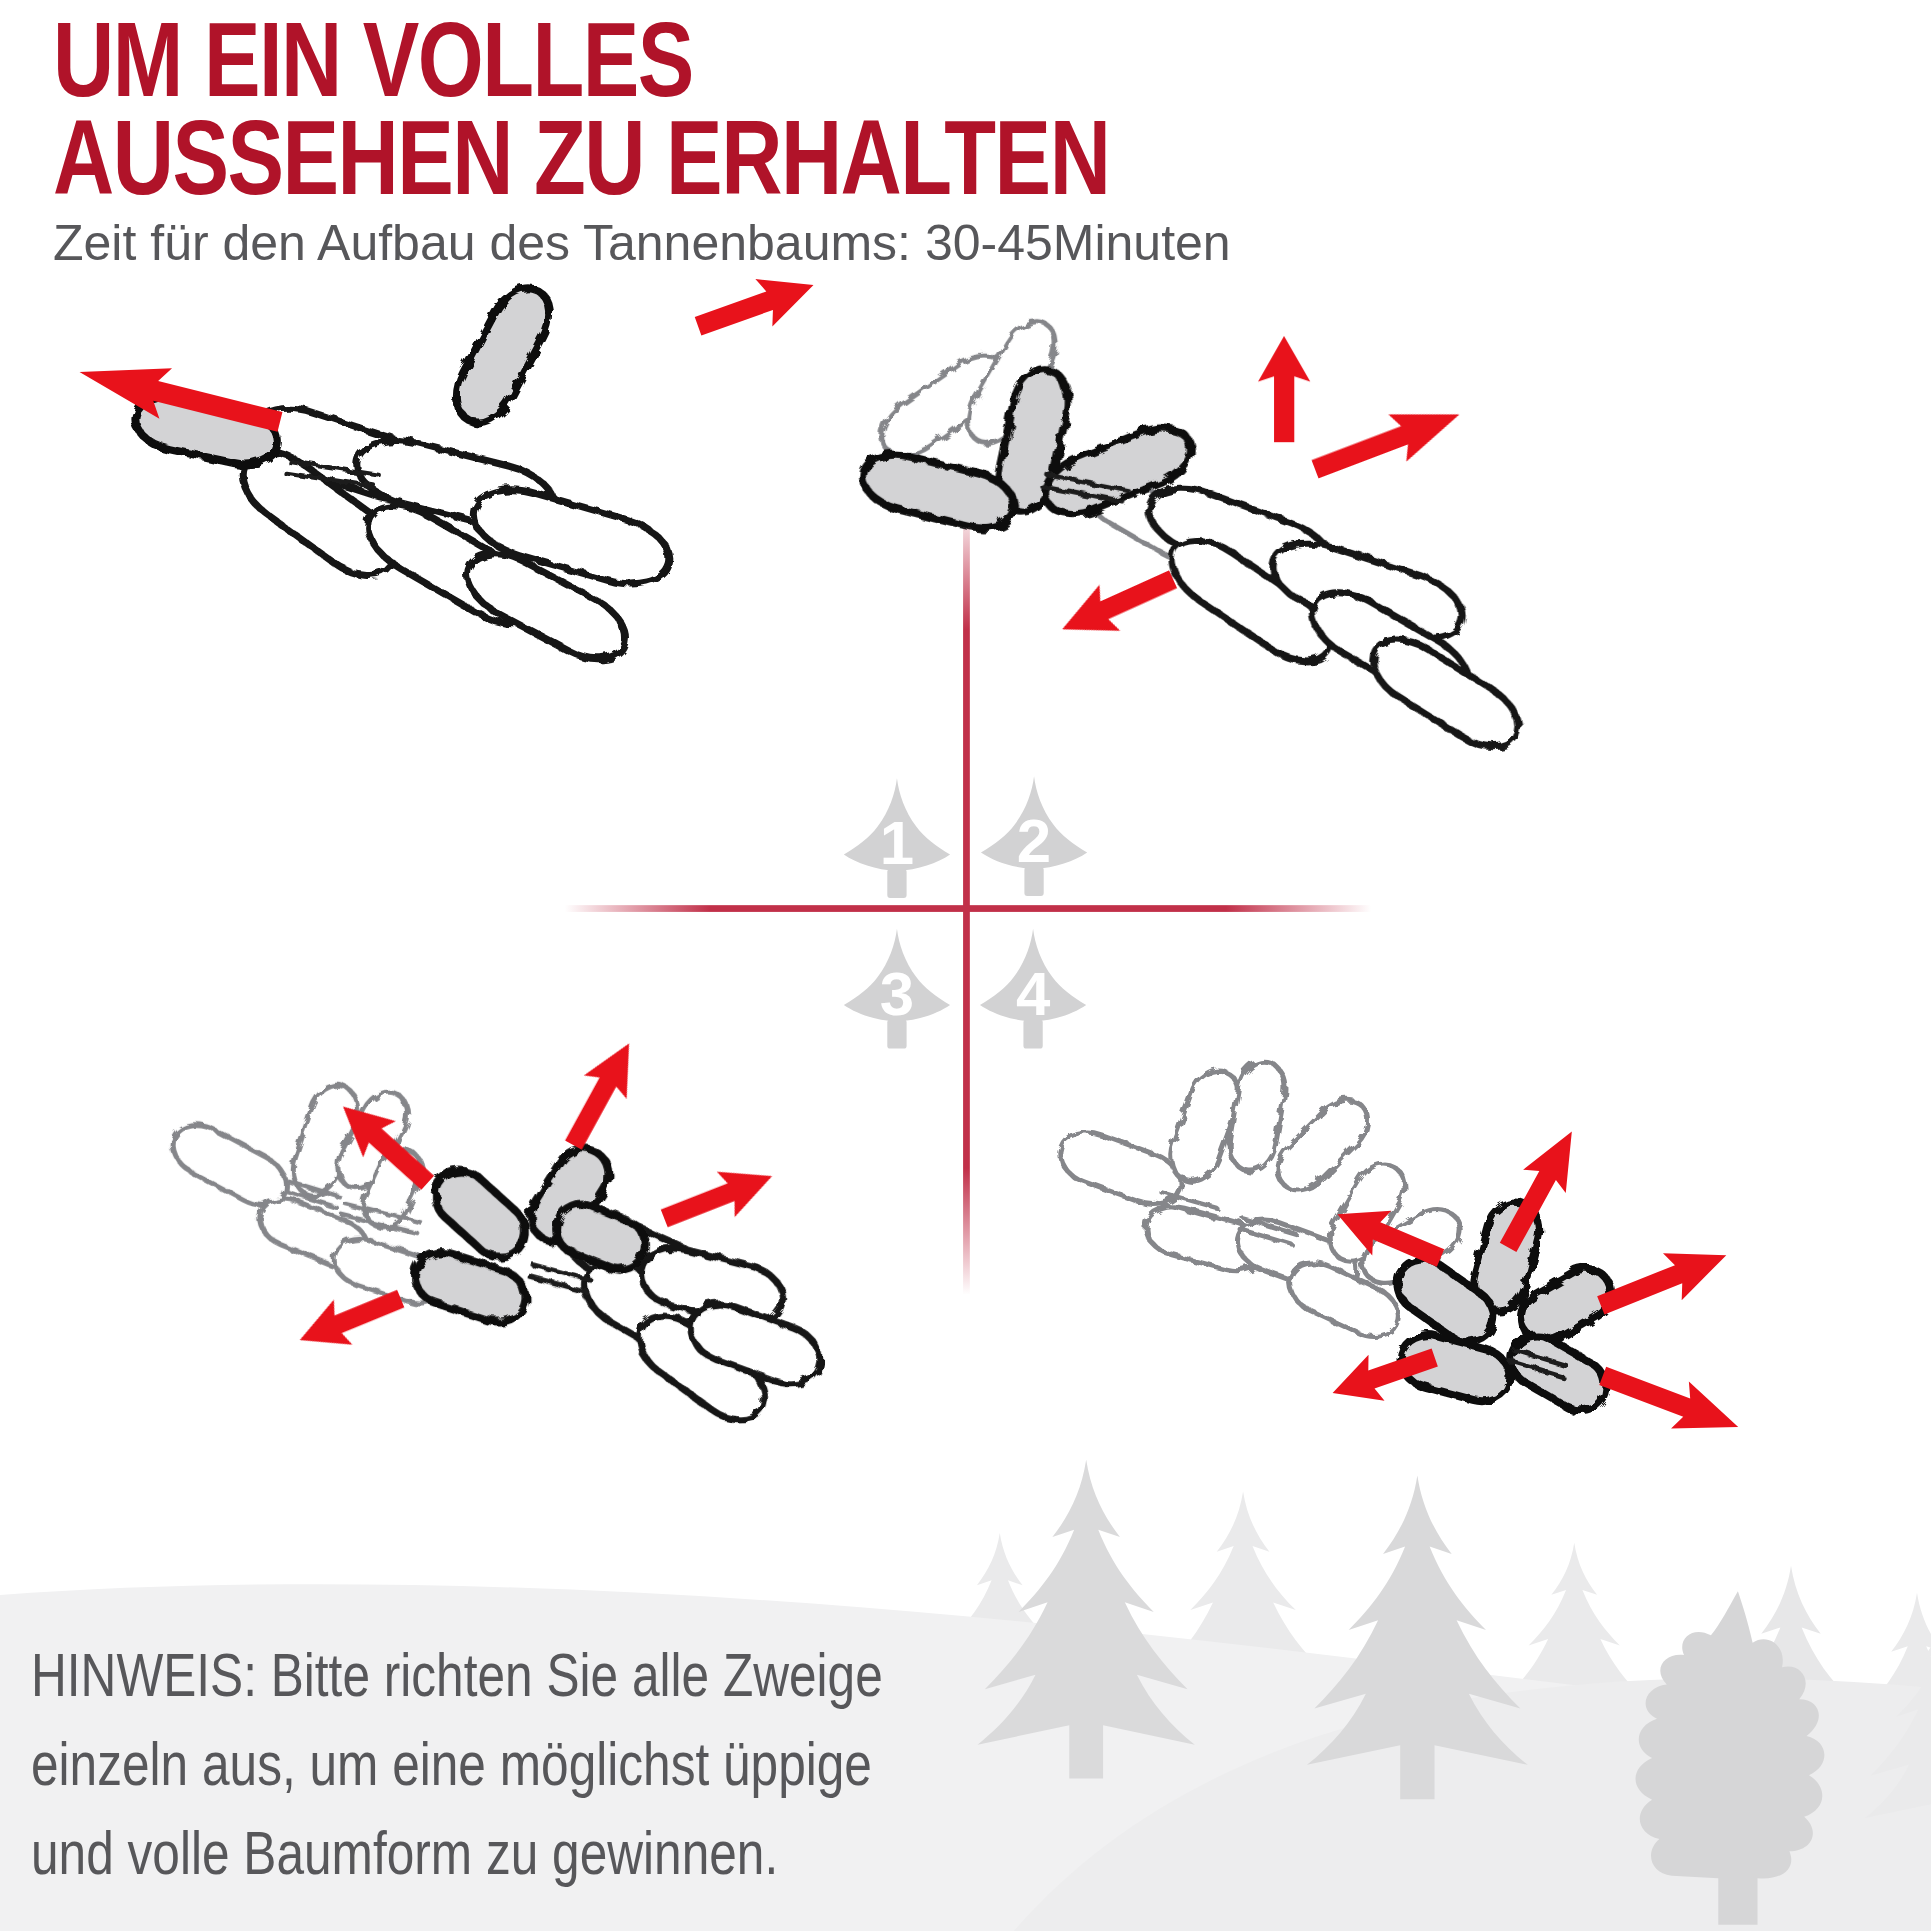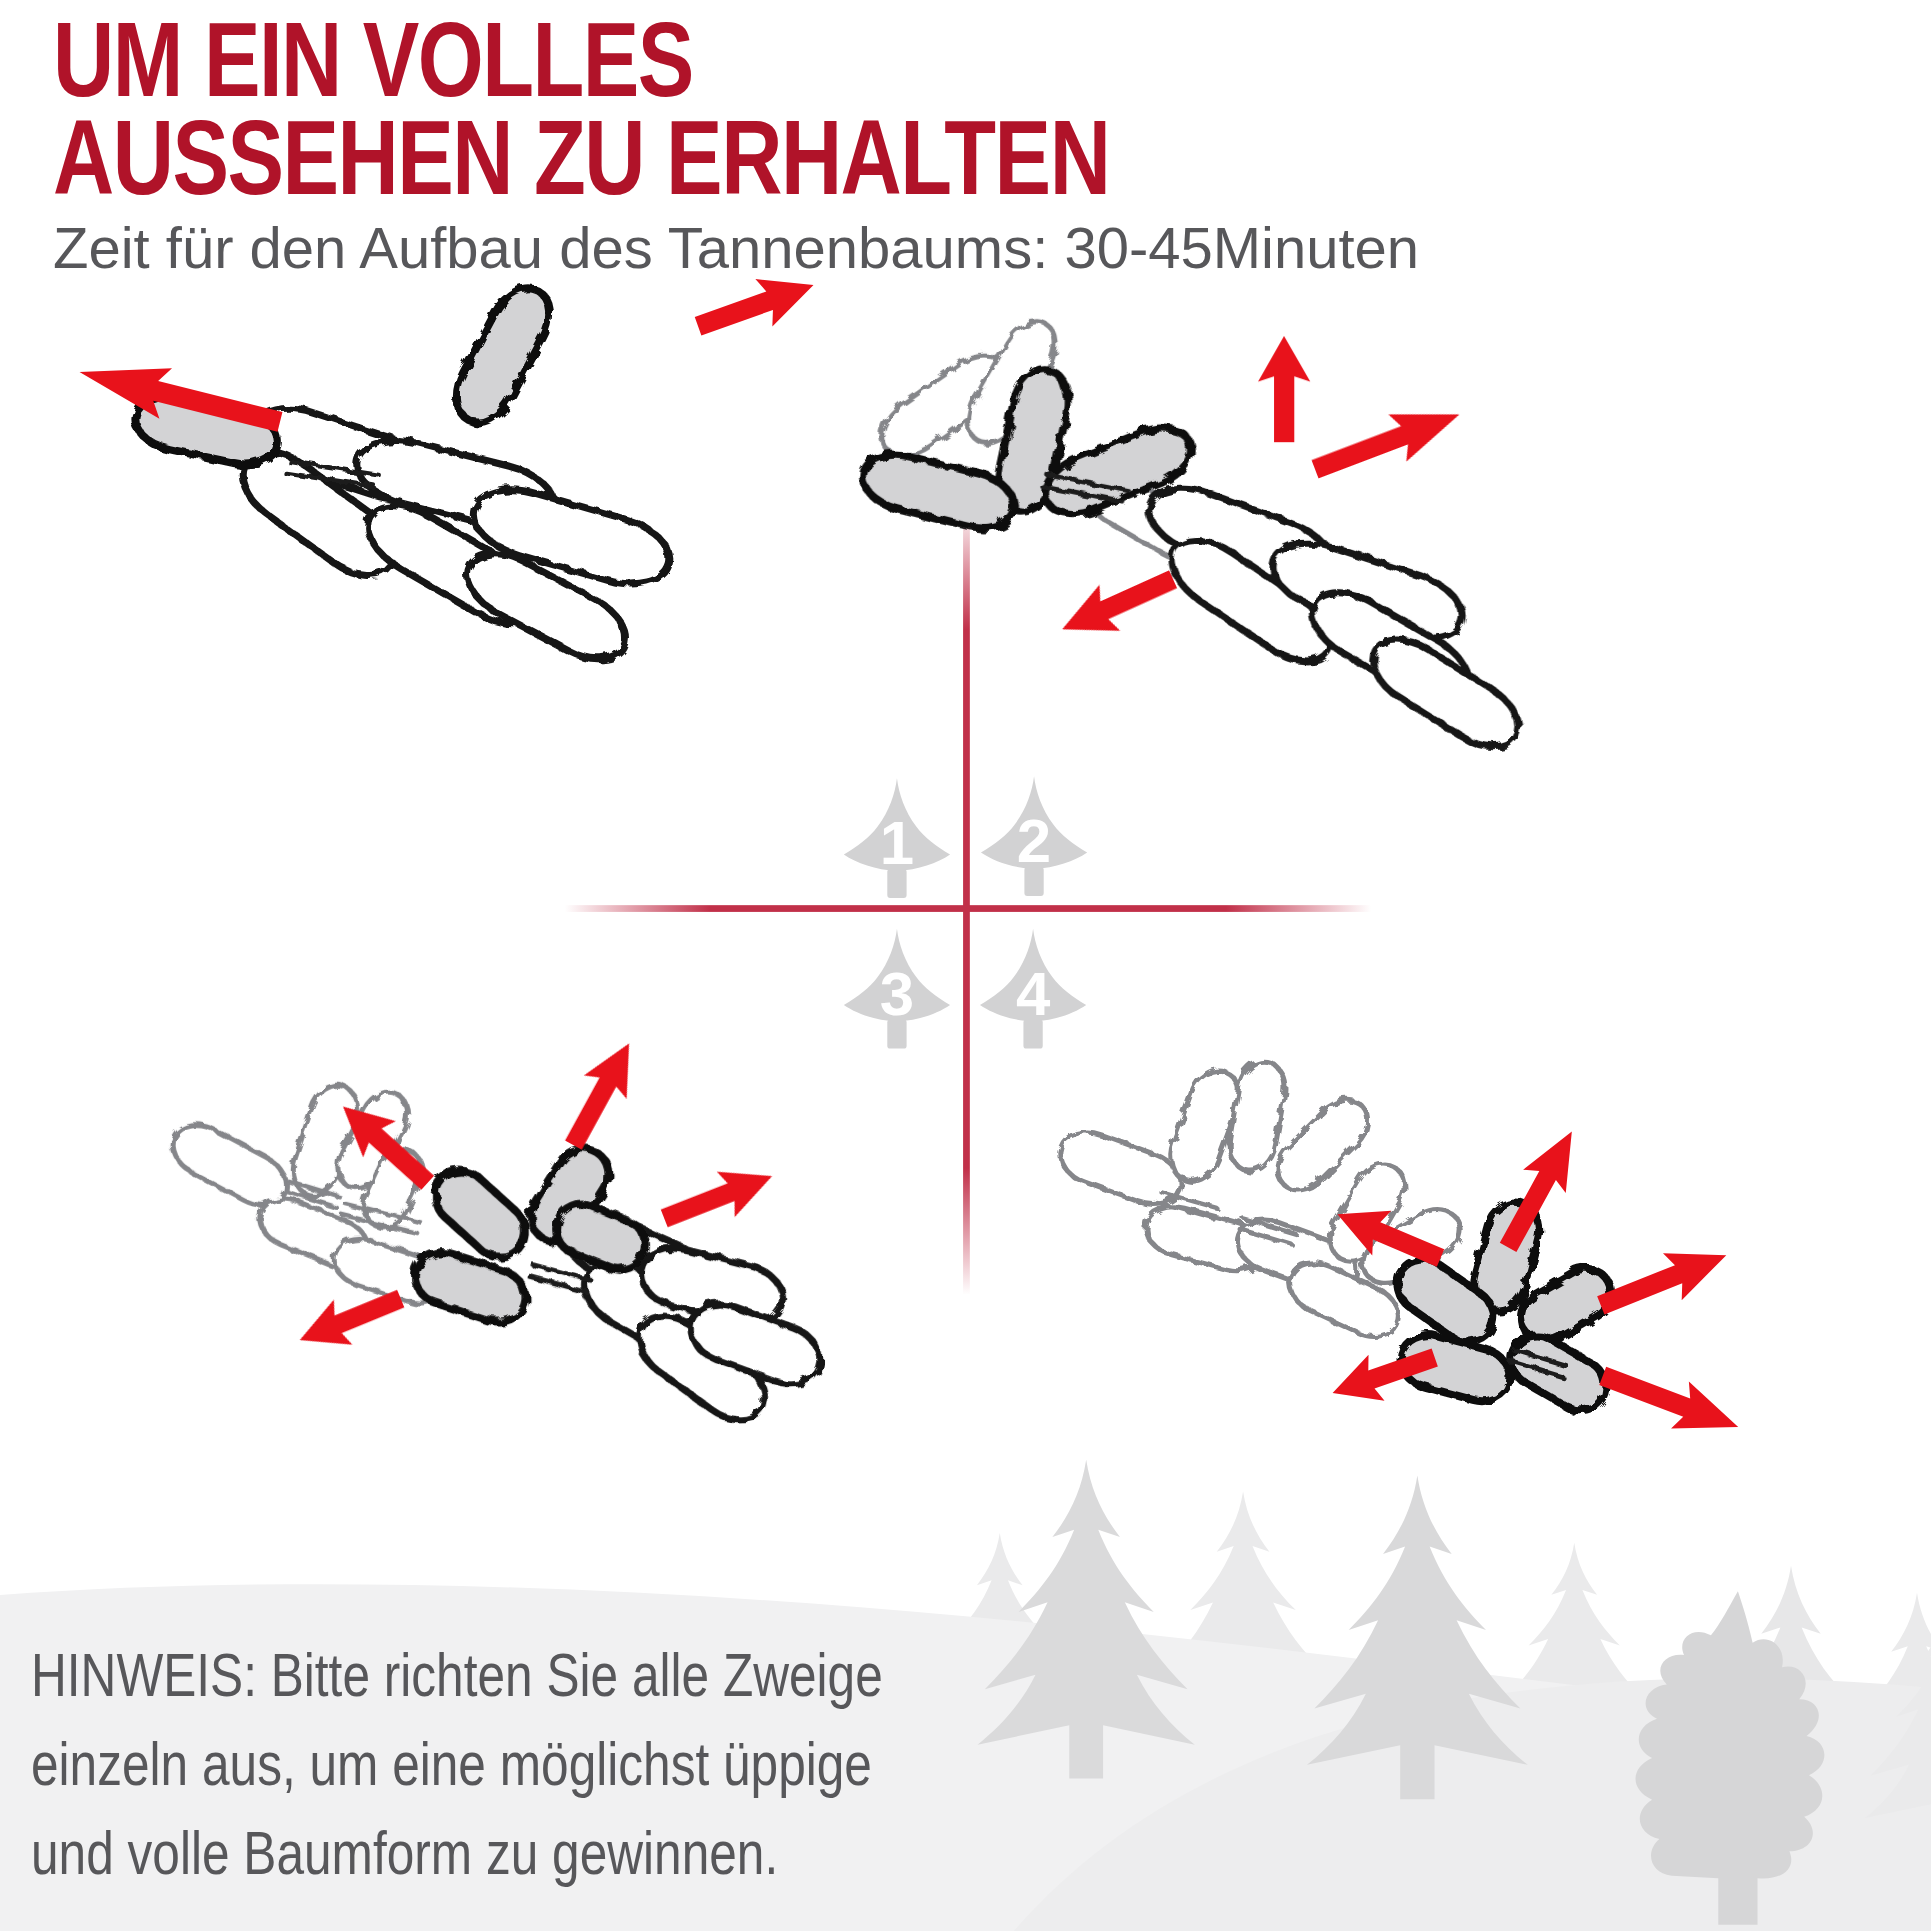--- a/index.html
+++ b/index.html
@@ -3,21 +3,21 @@
 <meta charset="utf-8">
 <style>
   html,body{margin:0;padding:0;background:#fff;}
   #canvas{position:relative;width:1931px;height:1931px;background:#ffffff;overflow:hidden;
           font-family:"Liberation Sans",sans-serif;}
   svg.art{position:absolute;left:0;top:0;width:1931px;height:1931px;}
 
   .title{position:absolute;left:53px;top:9.7px;font-size:106px;font-weight:bold;
          color:var(--title-red,#B01329);line-height:98px;letter-spacing:-1.9px;
          transform:scaleX(0.80);transform-origin:left top;white-space:nowrap;}
-  .subtitle{position:absolute;left:53px;top:214px;font-size:58px;font-weight:normal;
+  .subtitle{position:absolute;left:53px;top:214px;font-size:50px;font-weight:normal;
          color:var(--text-gray,#57575A);white-space:nowrap;}
   .note{position:absolute;left:31px;top:1630px;font-size:62px;color:var(--text-gray,#57575A);
          line-height:89px;transform:scaleX(0.80);transform-origin:left top;white-space:nowrap;}
 
   
   .pill-white{fill:#ffffff;stroke:#161616;stroke-width:7px;}
   .pill-gray{fill:var(--branch-gray,#D3D3D5);stroke:#101010;stroke-width:8px;}
   .pill-ghost{fill:#ffffff;stroke:#85868A;stroke-width:5px;}
   .stem{stroke:#1d1d1d;stroke-width:5px;stroke-linecap:round;fill:none;}
   .stem-ghost{stroke:#85868A;stroke-width:4.5px;stroke-linecap:round;fill:none;}

